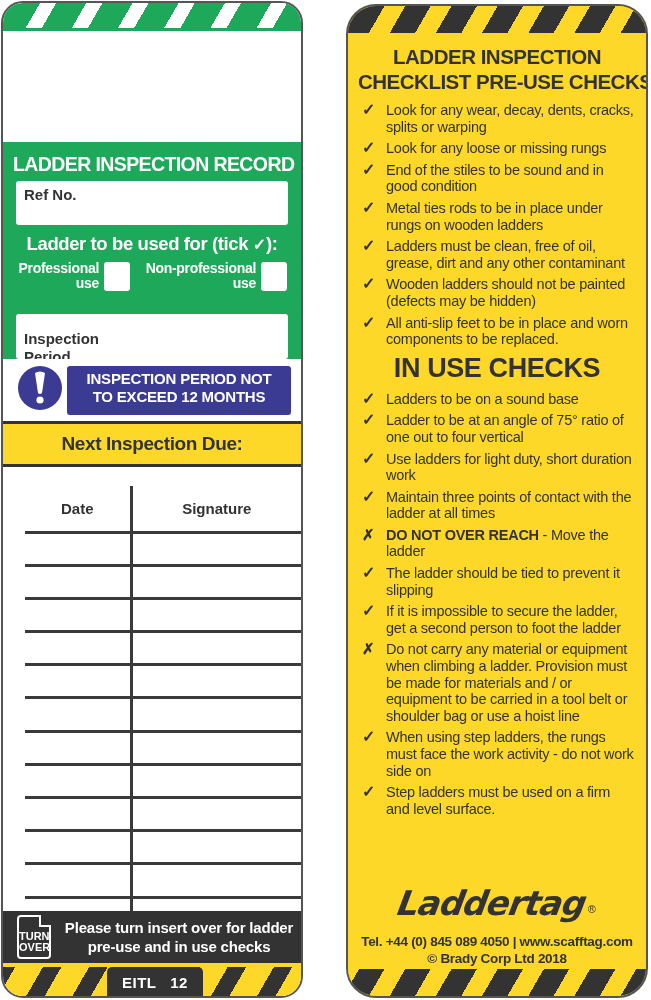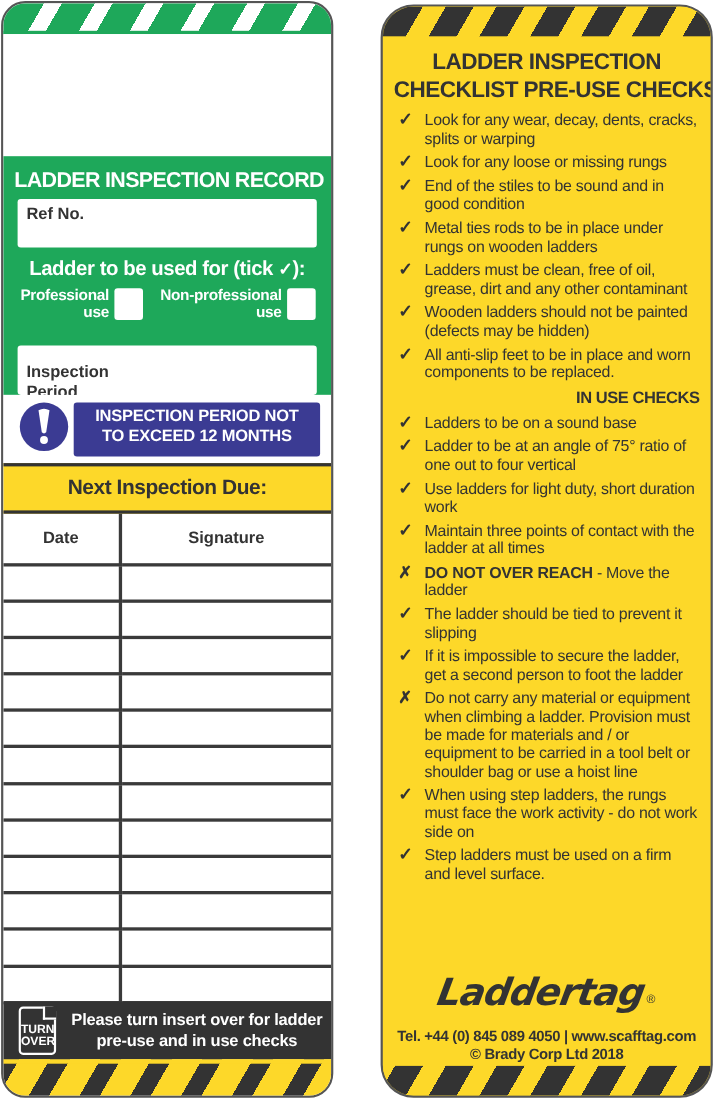--- a/index.html
+++ b/index.html
@@ -57,21 +57,21 @@
     border-radius: 3px; color: #fff; font-weight: bold; font-size: 15px; line-height: 18px;
     text-align: center; padding-top: 4px; letter-spacing: -0.2px;
   }
 
   .next-due {
     position: absolute; left: 0; top: 418px; width: 100%; height: 46px; background: #fdd829;
     border-top: 3px solid #333; border-bottom: 3px solid #333;
     font-weight: bold; font-size: 19px; text-align: center; line-height: 40px; color: #333; letter-spacing: -0.4px;
   }
 
-  .table-wrap { position: absolute; left: 0; top: 464px; width: 100%; height: 444px; }
+  .table-wrap { position: absolute; left: 0; top: 483px; width: 100%; height: 444px; padding-left: 22px; }
   table.sig { width: 100%; border-collapse: collapse; table-layout: fixed; }
   table.sig th, table.sig td { border: 3px solid #3a3a3a; border-left: none; }
   table.sig th:last-child, table.sig td:last-child { border-right: none; }
   table.sig th { height: 46px; font-weight: bold; font-size: 15px; color: #333; border-top: none; }
   table.sig td { height: 33.2px; }
   table.sig col.c1 { width: 106px; }
 
   .turn-over-bar {
     position: absolute; left: 0; top: 908px; width: 100%; height: 52px; background: #333; color: #fff;
   }
@@ -115,21 +115,21 @@
   .right-content { position: absolute; left: 0; top: 38px; width: 100%; padding: 0 10px 0 10px; color: #333; }
   .right-title {
     text-align: center; font-weight: bold; font-size: 20.5px; line-height: 25px; letter-spacing: -0.5px; white-space: nowrap;
   }
   .check-list { list-style: none; margin-top: 8px; }
   .check-item { display: flex; font-size: 14.5px; line-height: 16.6px; margin-bottom: 5px; letter-spacing: -0.25px; }
   .check-mark { width: 28px; flex: 0 0 28px; font-weight: bold; font-size: 16px; padding-left: 4px; }
   .check-mark.x { font-size: 15px; }
   .check-text { flex: 1; }
   .check-text b { font-weight: bold; }
-  .section2 { text-align: right; font-weight: bold; font-size: 15px; margin: 5px 0 7px; letter-spacing: -0.4px; }
+  .section2 { text-align: center; font-weight: bold; font-size: 27px; margin: 5px 0 7px; letter-spacing: -0.4px; }
 
   .brand {
     position: absolute; left: 0; top: 877px; width: 100%; text-align: center;
   }
   .brand-logo {
     display: inline-block; font-weight: bold; font-style: italic; font-size: 34px; letter-spacing: -1px;
     color: #333; transform: skewX(-10deg); font-family: "DejaVu Sans", sans-serif;
   }
   .brand-reg { font-size: 11px; vertical-align: top; position: relative; top: 20px; margin-left: 2px; }
   .contact {
@@ -249,20 +249,21 @@
       <div>TURN</div>
       <div>OVER</div>
     </div>
     <div class="turn-text">
       <div>Please turn insert over for ladder</div>
       <div>pre-use and in use checks</div>
     </div>
   </div>
 
   <div class="stripes-yellow-left"></div>
+  <div class="code-tab" style="white-space:pre;">EITL   12</div>
 </div>
 
 <div class="card-right">
   <div class="stripes-dark top"></div>
 
   <div class="right-content">
     <div class="right-title">
       <div>LADDER INSPECTION</div>
       <div>CHECKLIST PRE-USE CHECKS</div>
     </div>

